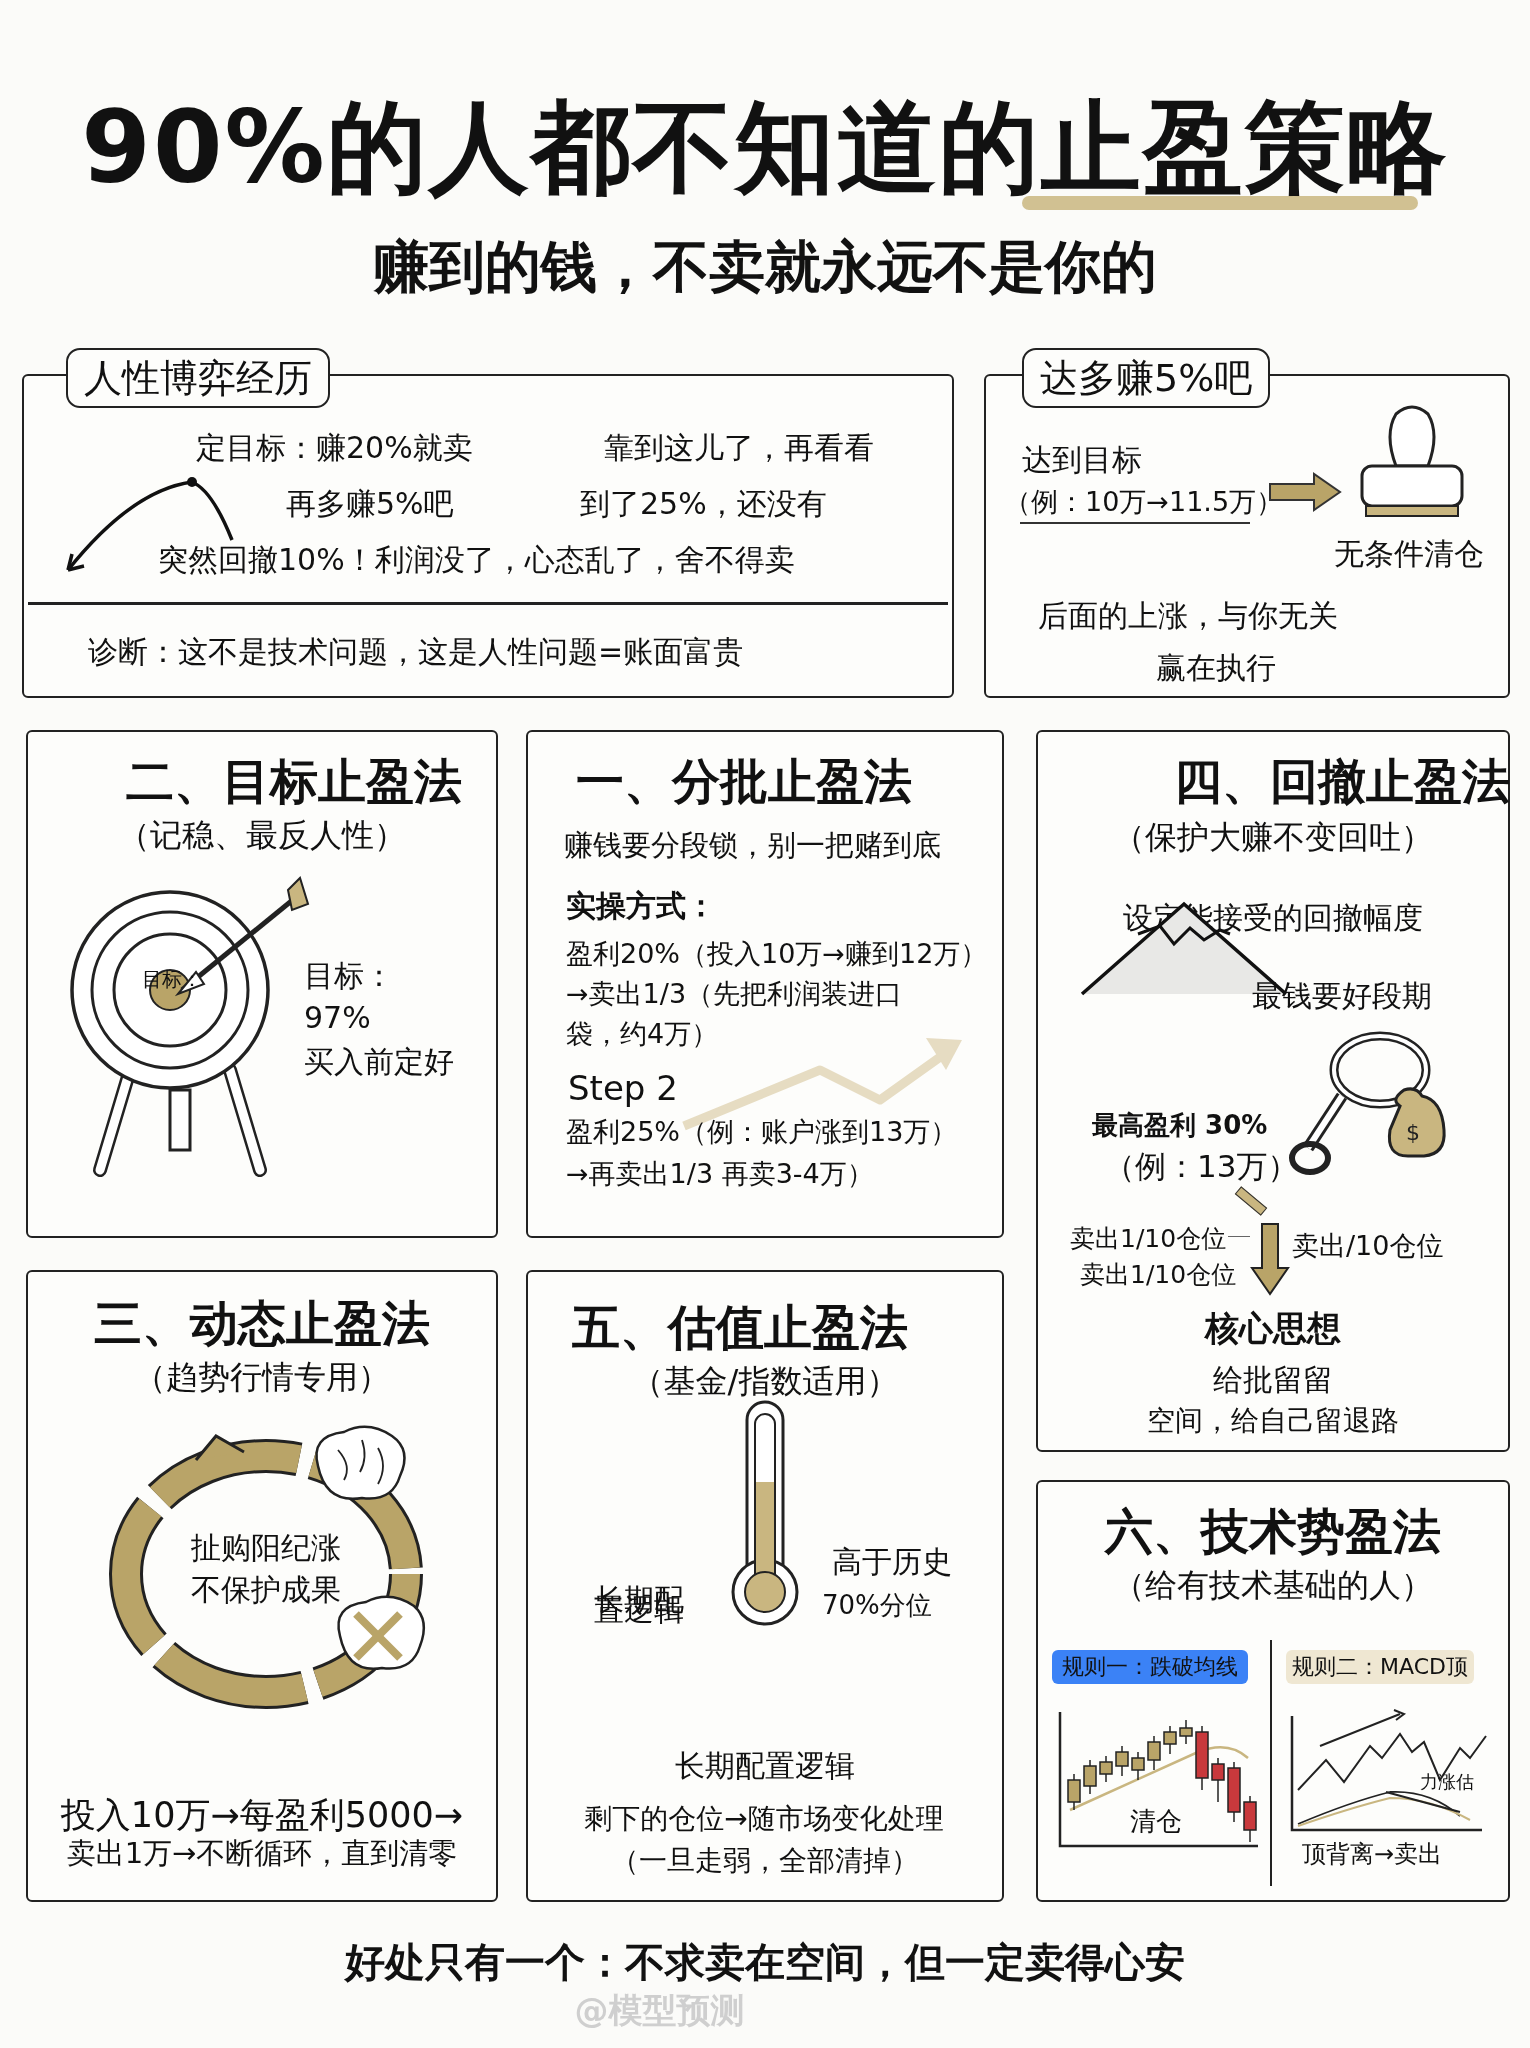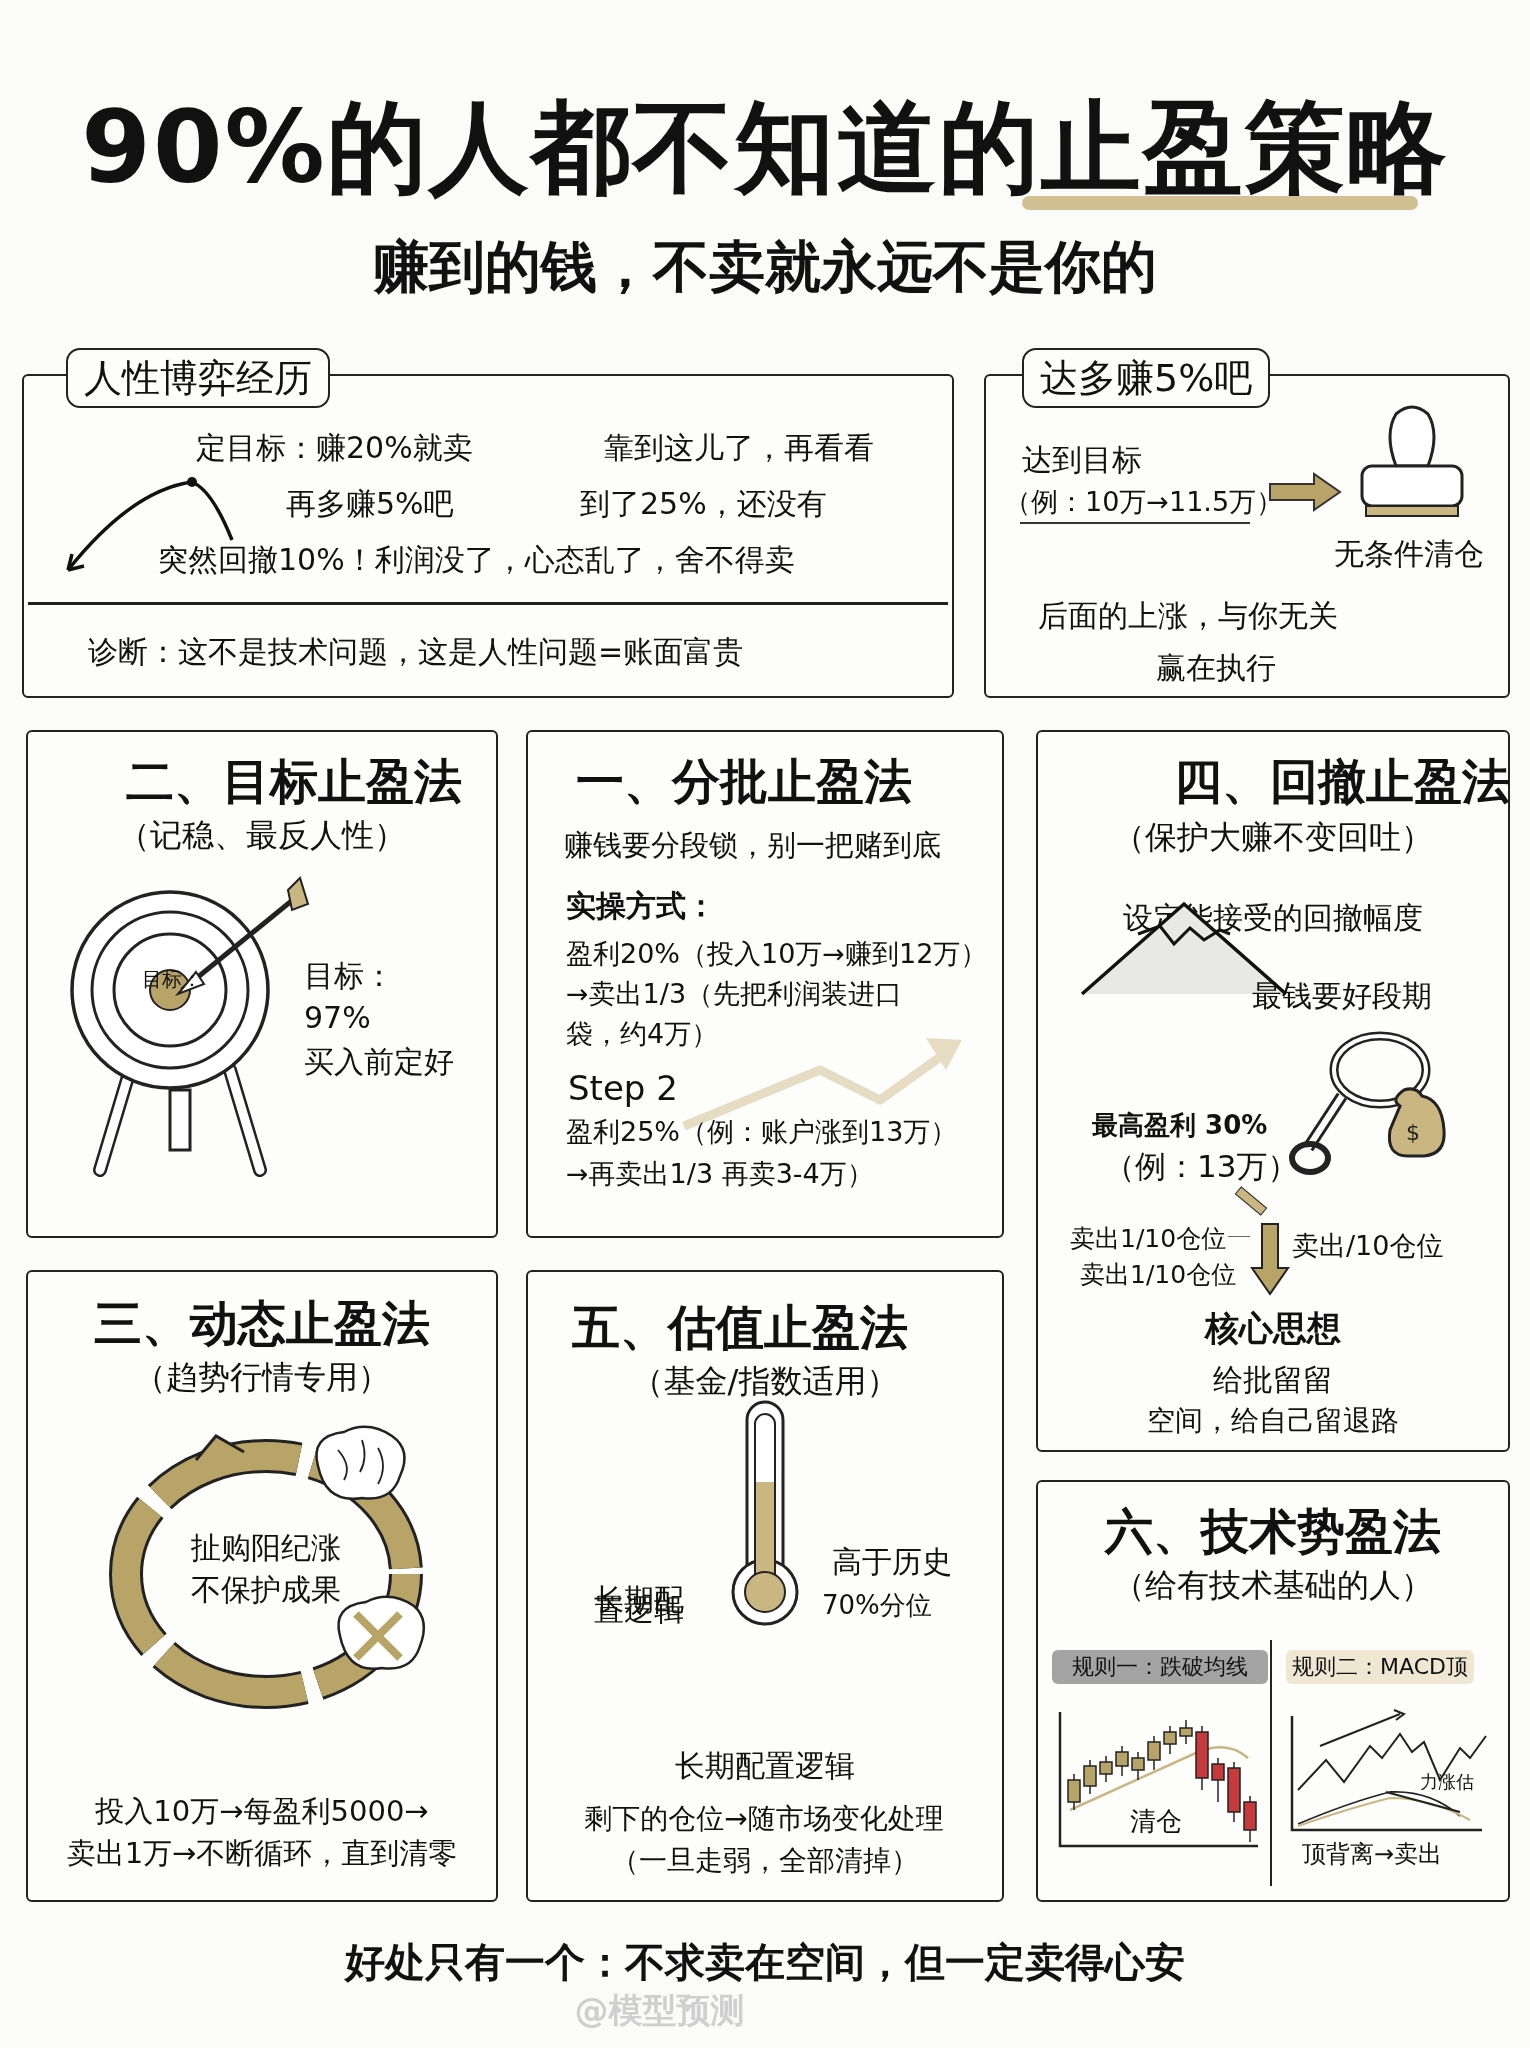--- a/index.html
+++ b/index.html
@@ -143,21 +143,21 @@
   <path d="M10 40 Q2 10 36 6 Q60 -6 84 10 Q104 24 92 50 Q84 76 54 72 Q18 78 10 40 Z" fill="#fff" stroke="#222" stroke-width="2.5"></path>
   <path d="M30 24 Q44 40 36 54 M54 14 Q60 32 52 46 M70 22 Q80 40 70 58" fill="none" stroke="#222" stroke-width="1.8"></path>
 </svg>
 <svg style="left:330px;top:1596px;" width="96" height="80">
   <path d="M10 40 Q2 10 36 6 Q60 -6 84 10 Q100 24 90 50 Q82 76 52 72 Q18 78 10 40 Z" fill="#fff" stroke="#222" stroke-width="2.5"></path>
   <line x1="26" y1="18" x2="70" y2="62" stroke="#b9a468" stroke-width="8"></line>
   <line x1="70" y1="18" x2="26" y2="62" stroke="#b9a468" stroke-width="8"></line>
 </svg>
 <div class="t b c" style="left:96px;top:1528px;width:340px;">扯购阳纪涨</div>
 <div class="t b c" style="left:96px;top:1570px;width:340px;">不保护成果</div>
-<div class="t c" style="left:26px;top:1792px;width:472px;font-size:29px;">投入10万→每盈利5000→</div>
+<div class="t c" style="left:26px;top:1792px;width:472px;font-size:35px;">投入10万→每盈利5000→</div>
 <div class="t c" style="left:26px;top:1834px;width:472px;font-size:29px;">卖出1万→不断循环，直到清零</div>
 
 <div class="box" style="left:526px;top:1270px;width:478px;height:632px;"></div>
 <div class="t h1" style="left:572px;top:1296px;">五、估值止盈法</div>
 <div class="t h2 c" style="left:526px;top:1360px;width:478px;font-weight:normal;">（基金/指数适用）</div>
 <svg style="left:730px;top:1400px;" width="70" height="230">
   <rect x="17" y="2" width="36" height="180" rx="18" fill="#fff" stroke="#222" stroke-width="3"></rect>
   <circle cx="35" cy="192" r="32" fill="#fff" stroke="#222" stroke-width="3"></circle>
   <rect x="25" y="14" width="20" height="176" rx="10" fill="#fff" stroke="#222" stroke-width="2"></rect>
   <rect x="26" y="82" width="18" height="110" fill="#c9b680"></rect>
@@ -168,21 +168,21 @@
 <div class="t b" style="left:832px;top:1542px;">高于历史</div>
 <div class="t" style="left:822px;top:1588px;font-size:26px;">70%分位</div>
 <div class="t c" style="left:526px;top:1746px;width:478px;font-size:30px;">长期配置逻辑</div>
 <div class="t c" style="left:526px;top:1800px;width:476px;font-size:28px;">剩下的仓位→随市场变化处理</div>
 <div class="t c" style="left:526px;top:1842px;width:478px;font-size:28px;">（一旦走弱，全部清掉）</div>
 
 <div class="box" style="left:1036px;top:1480px;width:474px;height:422px;"></div>
 <div class="t h1 c" style="left:1036px;top:1500px;width:474px;">六、技术势盈法</div>
 <div class="t h2 c" style="left:1036px;top:1564px;width:474px;font-weight:normal;">（给有技术基础的人）</div>
 <div class="abs" style="left:1270px;top:1640px;width:2px;height:246px;background:#222;"></div>
-<div class="t" style="left:1052px;top:1650px;font-size:22px;background:#a3a3a3;padding:2px 20px;border-radius:6px;">规则一：跌破均线</div>
+<div class="t" style="left:1052px;top:1650px;font-size:22px;background:#3b82f6;padding:2px 10px;border-radius:6px;">规则一：跌破均线</div>
 <div class="t" style="left:1286px;top:1650px;font-size:22px;background:#efe7d2;padding:2px 6px;border-radius:6px;">规则二：MACD顶</div>
 <svg style="left:1058px;top:1710px;" width="205" height="150">
   <polyline points="2,2 2,136 200,136" fill="none" stroke="#222" stroke-width="2.5"></polyline>
   <path d="M12 100 Q100 60 140 42 Q170 30 190 48" fill="none" stroke="#c9b680" stroke-width="2.5"></path>
   <g stroke="#222" stroke-width="1.5" fill="#b9a468">
     <line x1="16" y1="64" x2="16" y2="100"></line>
       <rect x="10" y="70" width="12" height="22"></rect>
     <line x1="32" y1="50" x2="32" y2="84"></line>
       <rect x="26" y="56" width="12" height="20"></rect>
     <line x1="48" y1="46" x2="48" y2="72"></line>

